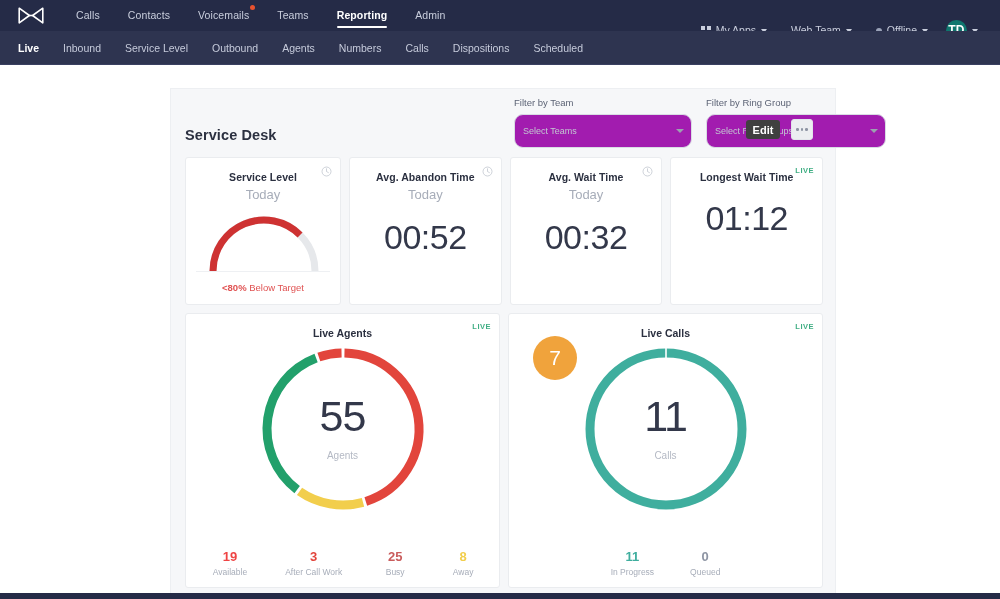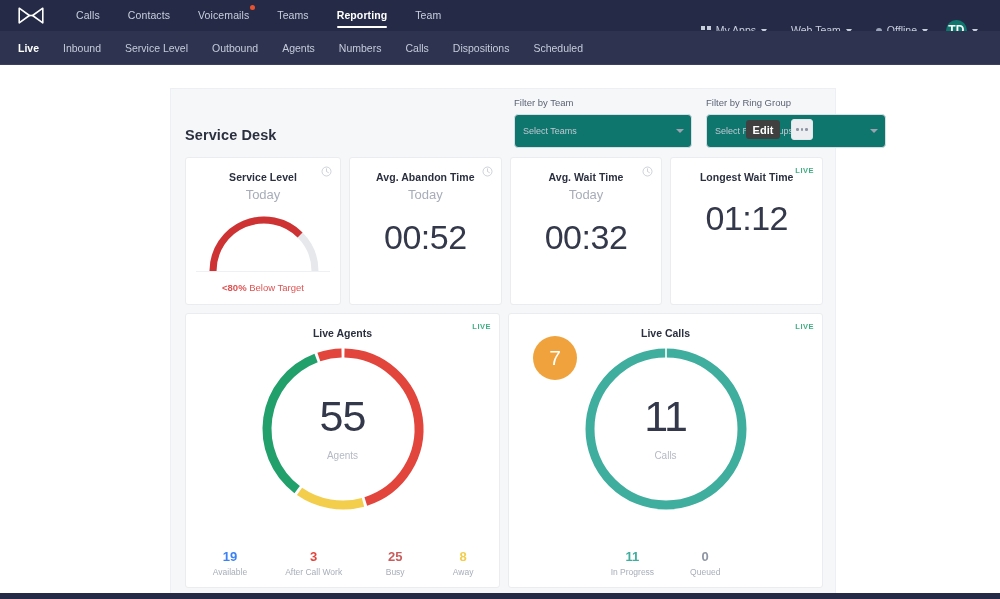--- a/index.html
+++ b/index.html
@@ -61,21 +61,21 @@
   }
   .panel-header { position:relative; height:65px; padding:0 14px; }
   .panel-title {
     position:absolute; left:14px; top:38px; font-size:14.5px; font-weight:bold; color:#2B3040; letter-spacing:.1px;
   }
   .filter-group { position:absolute; top:8px; }
   .filter-group.team { left:343px; width:178px; }
   .filter-group.ring { left:535px; width:180px; }
   .filter-label { font-size:9.5px; color:#5C6375; margin-bottom:6px; }
   .select-box {
-    position:relative; height:22px; background:#0f766e; border:1px solid #D9DDE4; border-radius:4px;
+    position:relative; height:22px; background:#a21caf; border:1px solid #D9DDE4; border-radius:9px;
     display:flex; align-items:center; padding:16px 8px; cursor:pointer;
   }
   .select-ph { font-size:9px; color:#C3C8D2; }
   .select-caret {
     position:absolute; right:7px; top:50%; margin-top:-2px;
     width:0;height:0;border-left:4px solid transparent;border-right:4px solid transparent;border-top:4.5px solid #9BA2B0;
   }
   .btn-edit {
     position:absolute; left:575px; top:31px; width:34px; height:19px; background:#404040;
     border-radius:3px; color:#fff; font-size:11px; font-weight:bold;
@@ -170,21 +170,21 @@
         <span class="dot-badge"></span>
       </div>
       <div class="tl">
         <span>Teams</span>
       </div>
       <div class="tl active">
         <span>Reporting</span>
         <span class="tl-underline"></span>
       </div>
       <div class="tl">
-        <span>Team</span>
+        <span>Admin</span>
       </div>
     </div>
 
     <div class="topnav-right">
       <div class="tr-item">
         <span class="grid-icon">
             <i></i>
             <i></i>
             <i></i>
             <i></i>
@@ -314,21 +314,21 @@
                 <path d="M-24.160890995362056 -72.05727823273811 A76 76 0 0 1 -1.4590056223764725 -75.98599412124496" fill="none" stroke="#E2453C" stroke-width="9"></path>
               </g>
           </svg>
           <div class="donut-center">
             <div class="donut-big">55</div>
             <div class="donut-small">Agents</div>
           </div>
         </div>
         <div class="legend agents">
           <div class="lg-item">
-            <div class="lg-val" id="lg-a0" style="color: #3b82f6;">19</div>
+            <div class="lg-val" id="lg-a0" style="color: #ef4444;">19</div>
             <div class="lg-lab">Available</div>
           </div>
           <div class="lg-item">
             <div class="lg-val" id="lg-a1" style="color: rgb(226, 69, 60);">3</div>
             <div class="lg-lab">After Call Work</div>
           </div>
           <div class="lg-item">
             <div class="lg-val" id="lg-a2" style="color: rgb(201, 92, 92);">25</div>
             <div class="lg-lab">Busy</div>
           </div>

